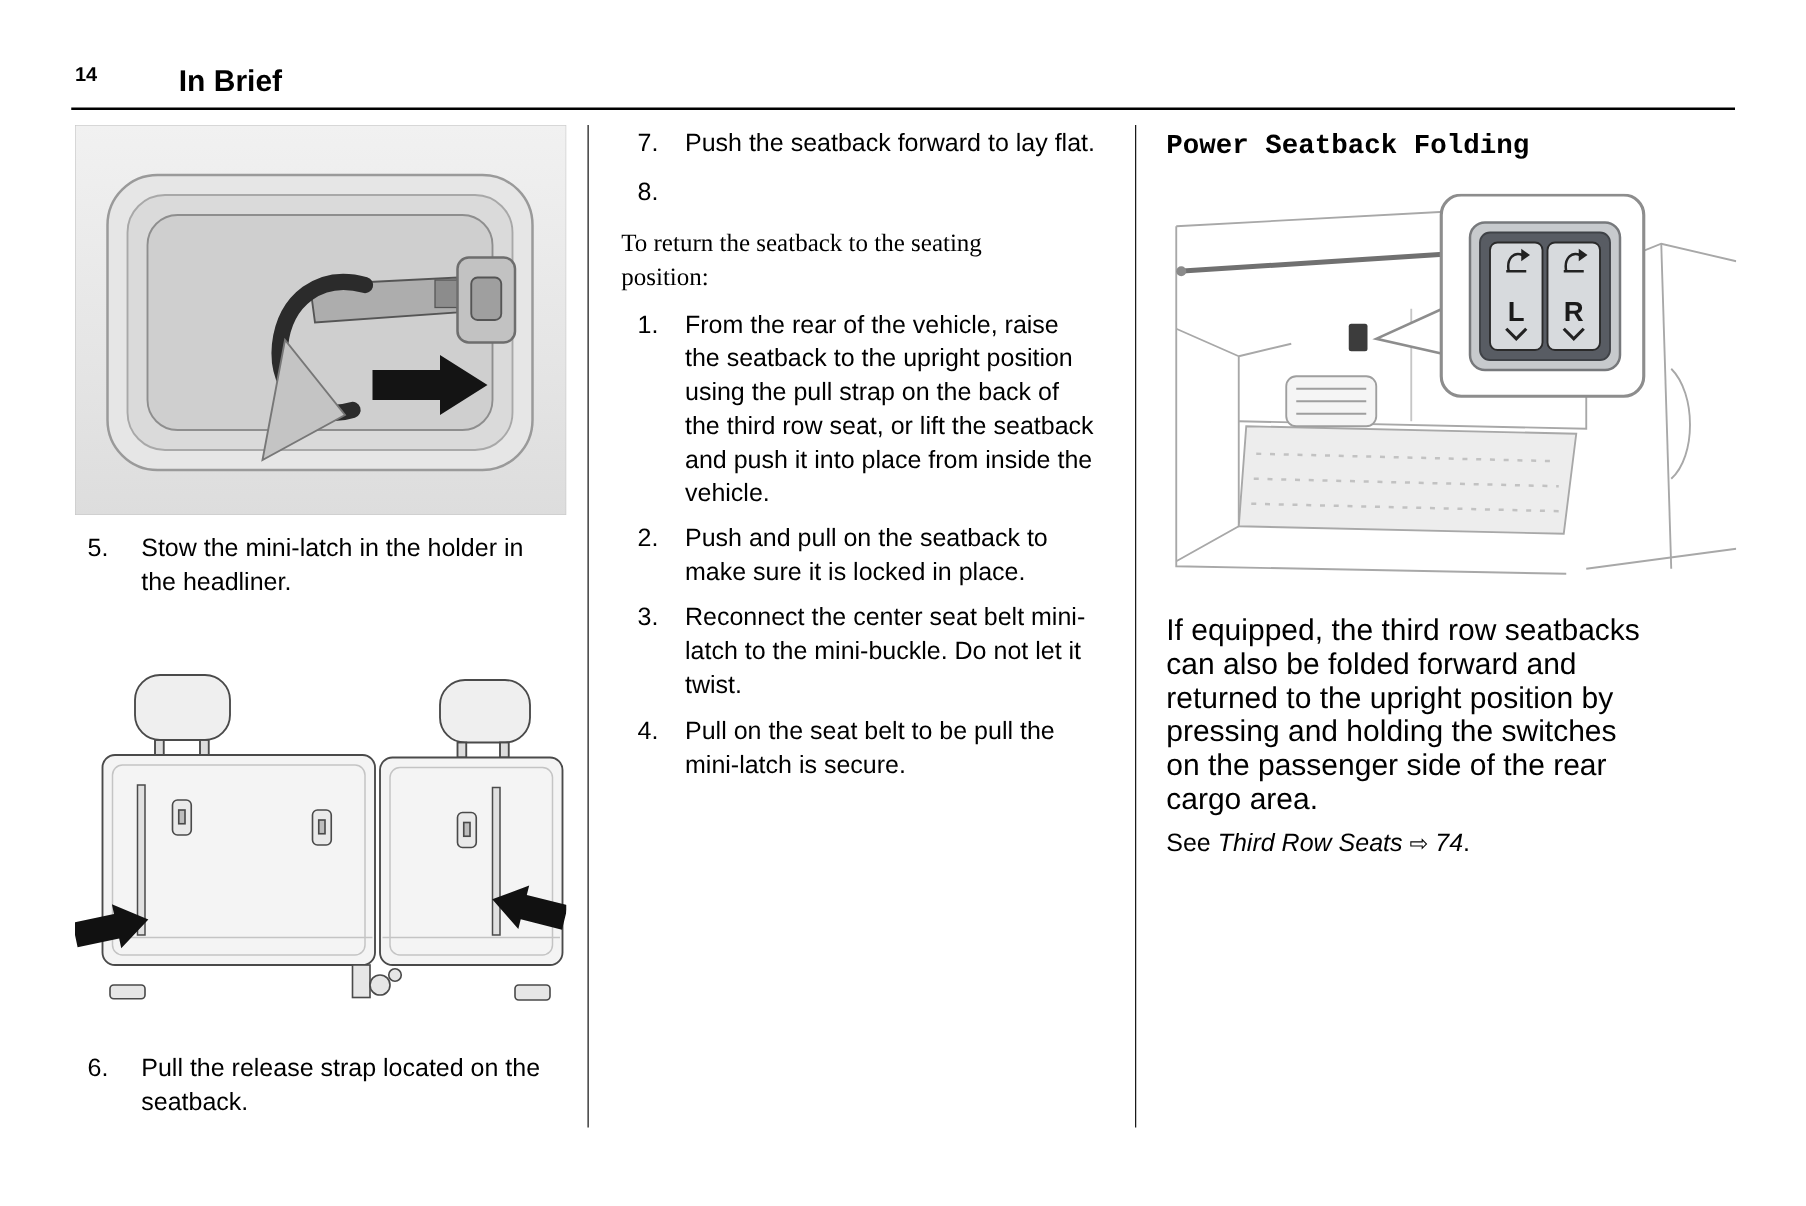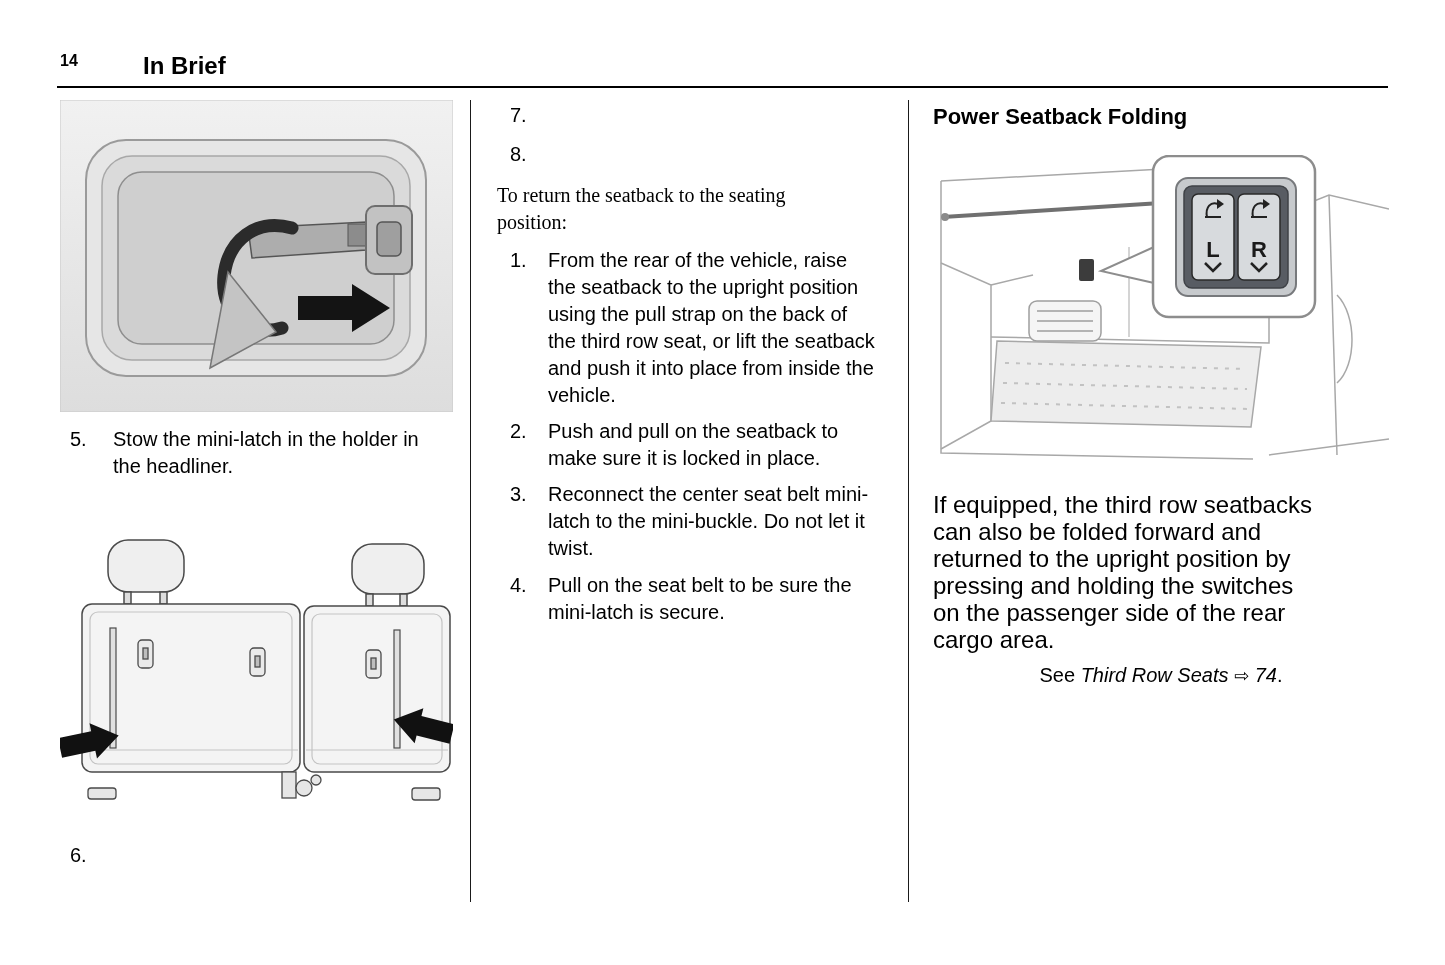--- a/index.html
+++ b/index.html
@@ -23,30 +23,30 @@
   .fig-latch{margin-bottom:14px;}
   .li5{margin-bottom:56px;}
   .fig-seatbacks{margin-bottom:34px;}
   .li{display:flex;align-items:flex-start;font-size:20px;line-height:27px;}
   .col-left .li .num{flex:0 0 53px;padding-left:10px;box-sizing:border-box;}
   .col-left .li .txt{max-width:325px;}
   .col-mid .li .num{flex:0 0 51px;padding-left:13px;box-sizing:border-box;}
   .col-mid .li .txt{flex:1;max-width:331px;}
   .li7{margin-top:2px;margin-bottom:12px;}
   .li8{margin-bottom:14px;}
-  .h2{font-size:22px;font-weight:700;line-height:29px;}
+  .h2{font-size:22px;font-weight:700;line-height:29px;font-family:Liberation Mono, monospace;}
   .col-mid .h2{max-width:335px;margin-bottom:9px;}
   .intro{font-size:20px;line-height:27px;max-width:331px;margin-bottom:11px;font-family:Liberation Serif, serif;}
   .s1{margin-bottom:9px;}
   .s2{margin-bottom:9px;}
   .s3{margin-bottom:10px;}
   .col-right .h2{margin-top:2px;margin-bottom:24px;}
   .fig-cargo{margin-bottom:11px;}
   .body-text{font-size:24px;line-height:27px;max-width:392px;margin-bottom:9px;}
-  .see-line{font-size:20px;line-height:27px;text-align:center;}
+  .see-line{font-size:20px;line-height:27px;}
   .see-line i{font-style:italic;}
   .ref-arrow{font-size:18px;}
   svg text{font-family:"Liberation Sans","DejaVu Sans",sans-serif;}
 </style>
 </head>
 <body>
 
 <div>
 
   <span class="page-num">14</span>
@@ -122,48 +122,50 @@
           <polygon points="0,-10 34,-10 34,-18 60,0 34,18 34,10 0,10" fill="#111111"></polygon>
         </g>
         <g transform="translate(392,198) rotate(194)">
           <polygon points="0,-10 34,-10 34,-18 60,0 34,18 34,10 0,10" fill="#111111"></polygon>
         </g>
       </svg>
     </div>
 
     <div class="li">
       <span class="num">6.</span>
+      <span class="txt">Pull the release strap located on the seatback.</span>
     </div>
   </div>
 
   <div class="vrule v1"></div>
 
   <div class="col col-mid">
     <div class="li li7">
       <span class="num">7.</span>
+      <span class="txt">Push the seatback forward to lay flat.</span>
     </div>
     <div class="li li8">
       <span class="num">8.</span>
     </div>
     <div class="intro">To return the seatback to the seating position:</div>
     <div class="li s1">
       <span class="num">1.</span>
       <span class="txt">From the rear of the vehicle, raise the seatback to the upright position using the pull strap on the back of the third row seat, or lift the seatback and push it into place from inside the vehicle.</span>
     </div>
     <div class="li s2">
       <span class="num">2.</span>
       <span class="txt">Push and pull on the seatback to make sure it is locked in place.</span>
     </div>
     <div class="li s3">
       <span class="num">3.</span>
       <span class="txt">Reconnect the center seat belt mini-latch to the mini-buckle. Do not let it twist.</span>
     </div>
     <div class="li">
       <span class="num">4.</span>
-      <span class="txt">Pull on the seat belt to be sure the mini-latch is secure.</span>
+      <span class="txt">Pull on the seat belt to be pull the mini-latch is secure.</span>
     </div>
   </div>
 
   <div class="vrule v2"></div>
 
   <div class="col col-right">
     <div class="h2">Power Seatback Folding</div>
 
     <div class="figure fig-cargo">
       <svg width="456" height="325" viewBox="0 0 456 325">

